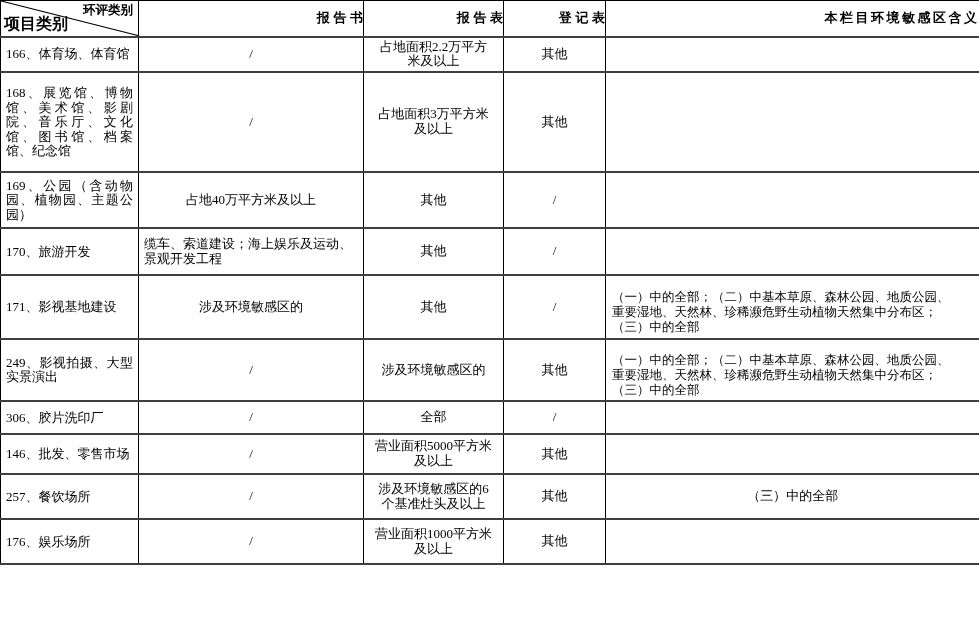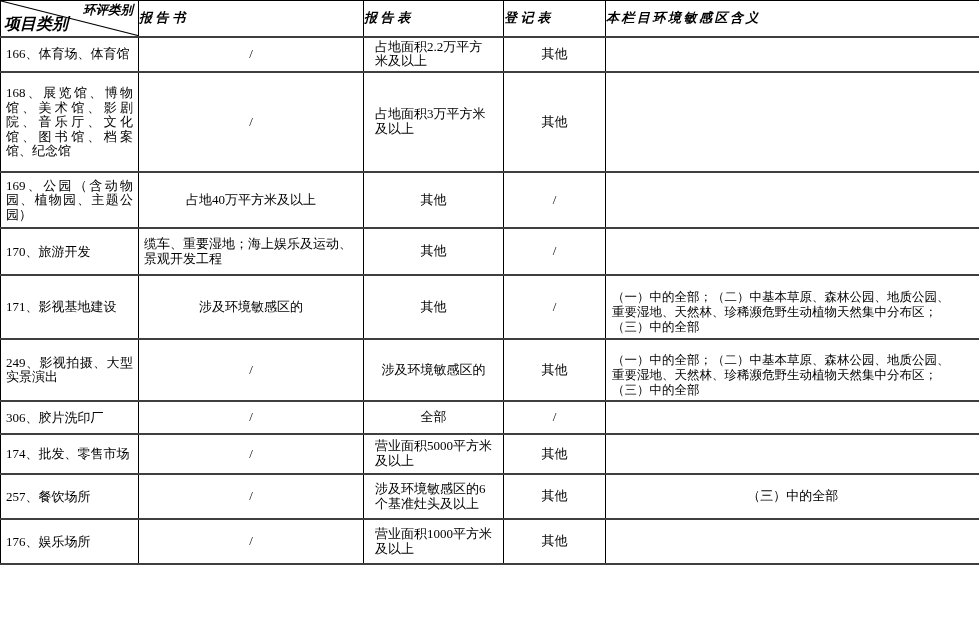--- a/index.html
+++ b/index.html
@@ -20,33 +20,33 @@
     font-size:13px; line-height:1.15;
     overflow:hidden;
     padding:2px 4px;
   }
   tr > *:first-child { border-left:1.5px solid #000; }
   tr > *:last-child  { border-right:0; }
   thead th { border-top:1px solid #000; }
   th {
     font-family:"Liberation Sans", sans-serif;
     font-weight:700; font-size:13px;
-    text-align:left; padding:0;font-style:italic;
+    text-align:right; padding:0;
   }
   th.meaning-hd { letter-spacing:2.5px; }
   
   .corner { position:relative; padding:0; }
   .corner svg { position:absolute; left:0; top:0; width:100%; height:100%; display:block; }
   .corner .top-lbl    { position:absolute; top:2px; right:5px; font-size:12.5px; }
   .corner .bottom-lbl { position:absolute; bottom:2px; left:3px; font-size:16px; }
   
   td.c   { text-align:center; }
   td.cat { text-align:justify; padding:2px 5px; line-height:1.12; }
   td.lt  { text-align:left; padding:2px 5px; }
-  td.lt3 { text-align:left; padding:2px 11px; }
+  td.lt3 { text-align:center; padding:2px 11px; }
   td.mean{ text-align:left; padding:12px 22px 2px 6px; font-size:12.5px; line-height:1.2; }
 </style>
 </head>
 <body>
 
 <table class="catalog">
   <colgroup>
     <col style="width:138px">
     <col style="width:225px">
     <col style="width:140px">
@@ -85,21 +85,21 @@
     </tr>
     <tr style="height:56px">
       <td class="cat">169、公园（含动物园、植物园、主题公园）</td>
       <td class="c">占地40万平方米及以上</td>
       <td class="c">其他</td>
       <td class="c">/</td>
       <td class="c"></td>
     </tr>
     <tr style="height:47px">
       <td class="cat">170、旅游开发</td>
-      <td class="lt">缆车、重要湿地；海上娱乐及运动、景观开发工程</td>
+      <td class="lt">缆车、索道建设；海上娱乐及运动、景观开发工程</td>
       <td class="c">其他</td>
       <td class="c">/</td>
       <td class="c"></td>
     </tr>
     <tr style="height:64px">
       <td class="cat">171、影视基地建设</td>
       <td class="c">涉及环境敏感区的</td>
       <td class="c">其他</td>
       <td class="c">/</td>
       <td class="mean">（一）中的全部；（二）中基本草原、森林公园、地质公园、重要湿地、天然林、珍稀濒危野生动植物天然集中分布区；（三）中的全部</td>
@@ -112,21 +112,21 @@
       <td class="mean">（一）中的全部；（二）中基本草原、森林公园、地质公园、重要湿地、天然林、珍稀濒危野生动植物天然集中分布区；（三）中的全部</td>
     </tr>
     <tr style="height:33px">
       <td class="cat">306、胶片洗印厂</td>
       <td class="c">/</td>
       <td class="c">全部</td>
       <td class="c">/</td>
       <td class="c"></td>
     </tr>
     <tr style="height:40px">
-      <td class="cat">174、批发、零售市场</td>
+      <td class="cat">146、批发、零售市场</td>
       <td class="c">/</td>
       <td class="lt3">营业面积5000平方米及以上</td>
       <td class="c">其他</td>
       <td class="c"></td>
     </tr>
     <tr style="height:45px">
       <td class="cat">257、餐饮场所</td>
       <td class="c">/</td>
       <td class="lt3">涉及环境敏感区的6个基准灶头及以上</td>
       <td class="c">其他</td>

